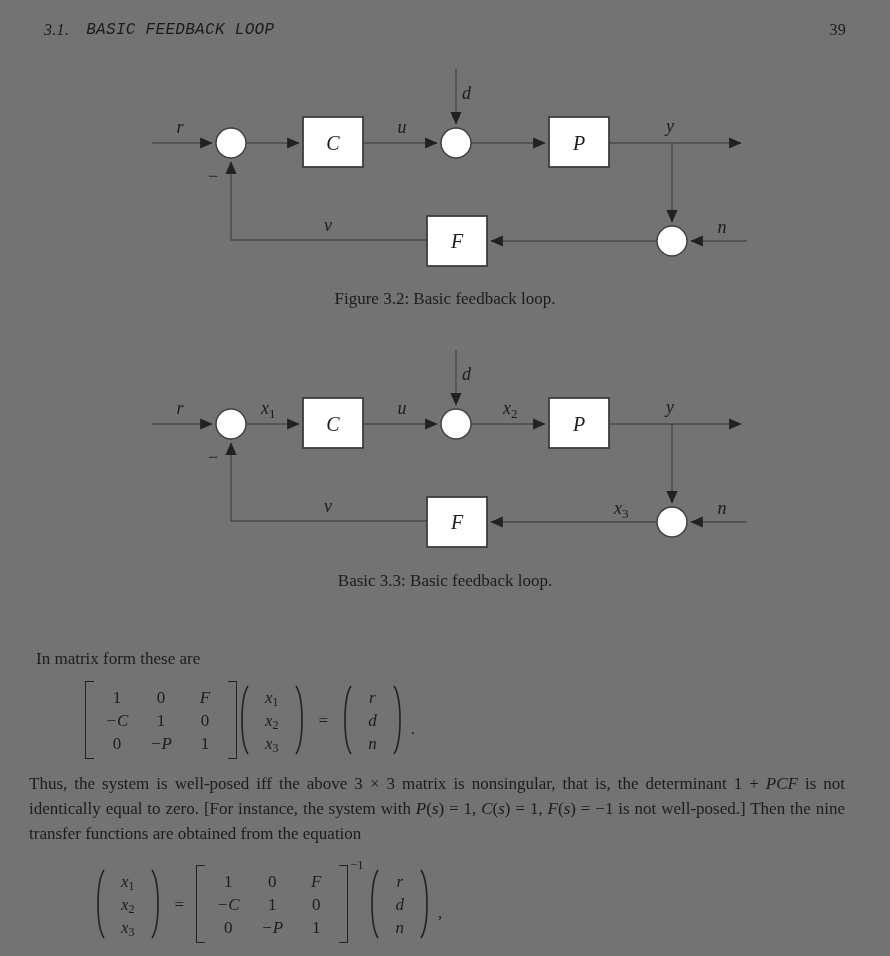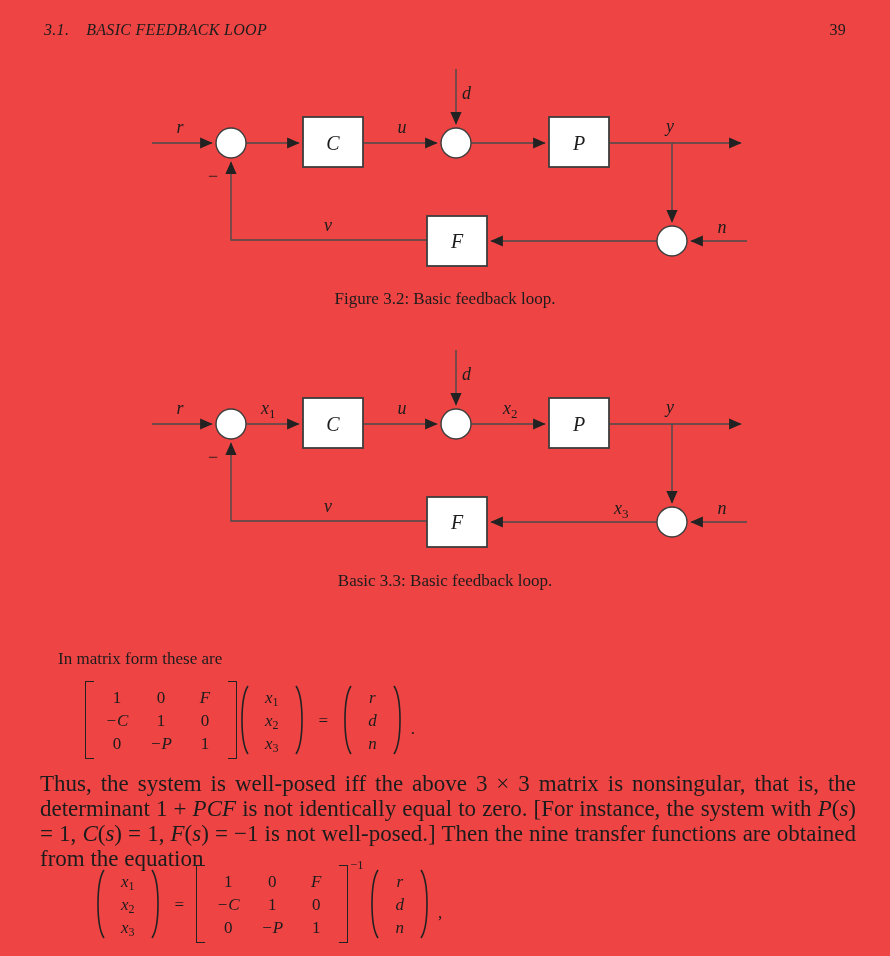--- a/index.html
+++ b/index.html
@@ -1,35 +1,35 @@
 <!DOCTYPE html>
 <html><head>
 <meta charset="utf-8">
 <style>
   html,body{margin:0;padding:0;background:#fff;}
-  .page{position:relative;width:890px;height:956px;background:#ef4444;overflow:hidden;
+  .page{position:relative;width:890px;height:956px;background:#737373;overflow:hidden;
         font-family:"Liberation Serif",serif;color:#1c1c1c;}
   
   .hdr{position:absolute;top:21px;left:44px;right:44px;display:flex;
        font-size:16px;letter-spacing:.3px;}
   .hdr .sec{font-style:italic;margin-right:17px;}
-  .hdr .ttl{font-style:italic;flex:1;}
+  .hdr .ttl{font-style:italic;flex:1;font-family:Liberation Mono, monospace;}
   .hdr .pg{font-style:normal;}
   
   svg.fig{position:absolute;left:0;width:890px;height:235px;}
   svg.fig line, svg.fig polyline{stroke:#4a4a4a;stroke-width:1.4;fill:none;}
   svg.fig rect{fill:#fff;stroke:#3d3d3d;stroke-width:1.8;}
   svg.fig circle{fill:#fff;stroke:#3d3d3d;stroke-width:1.4;}
   svg.fig text{font-family:"Liberation Serif",serif;font-style:italic;font-size:18px;fill:#1c1c1c;}
   svg.fig text.blk{font-size:20px;}
   svg.fig tspan.fsub{font-size:13px;font-style:normal;}
   .cap{position:absolute;left:0;width:890px;text-align:center;font-size:17px;line-height:20px;}
   
-  .intro{position:absolute;left:58px;top:649px;font-size:17px;}
-  .para{position:absolute;left:40px;top:771px;width:816px;font-size:23px;line-height:25px;
+  .intro{position:absolute;left:36px;top:649px;font-size:17px;}
+  .para{position:absolute;left:29px;top:771px;width:816px;font-size:17px;line-height:25px;
         text-align:justify;}
   .para .it{font-style:italic;}
   
   .eq{position:absolute;display:flex;align-items:center;font-size:17px;}
   .brk{align-self:center;height:76px;width:8px;border:1.7px solid #222;}
   .brk-l{border-right:none;}
   .brk-r{border-left:none;}
   .matrix{display:flex;flex-direction:column;margin:0 1px;}
   .mrow{display:flex;}
   .mcell{width:44px;height:23px;line-height:23px;text-align:center;}

